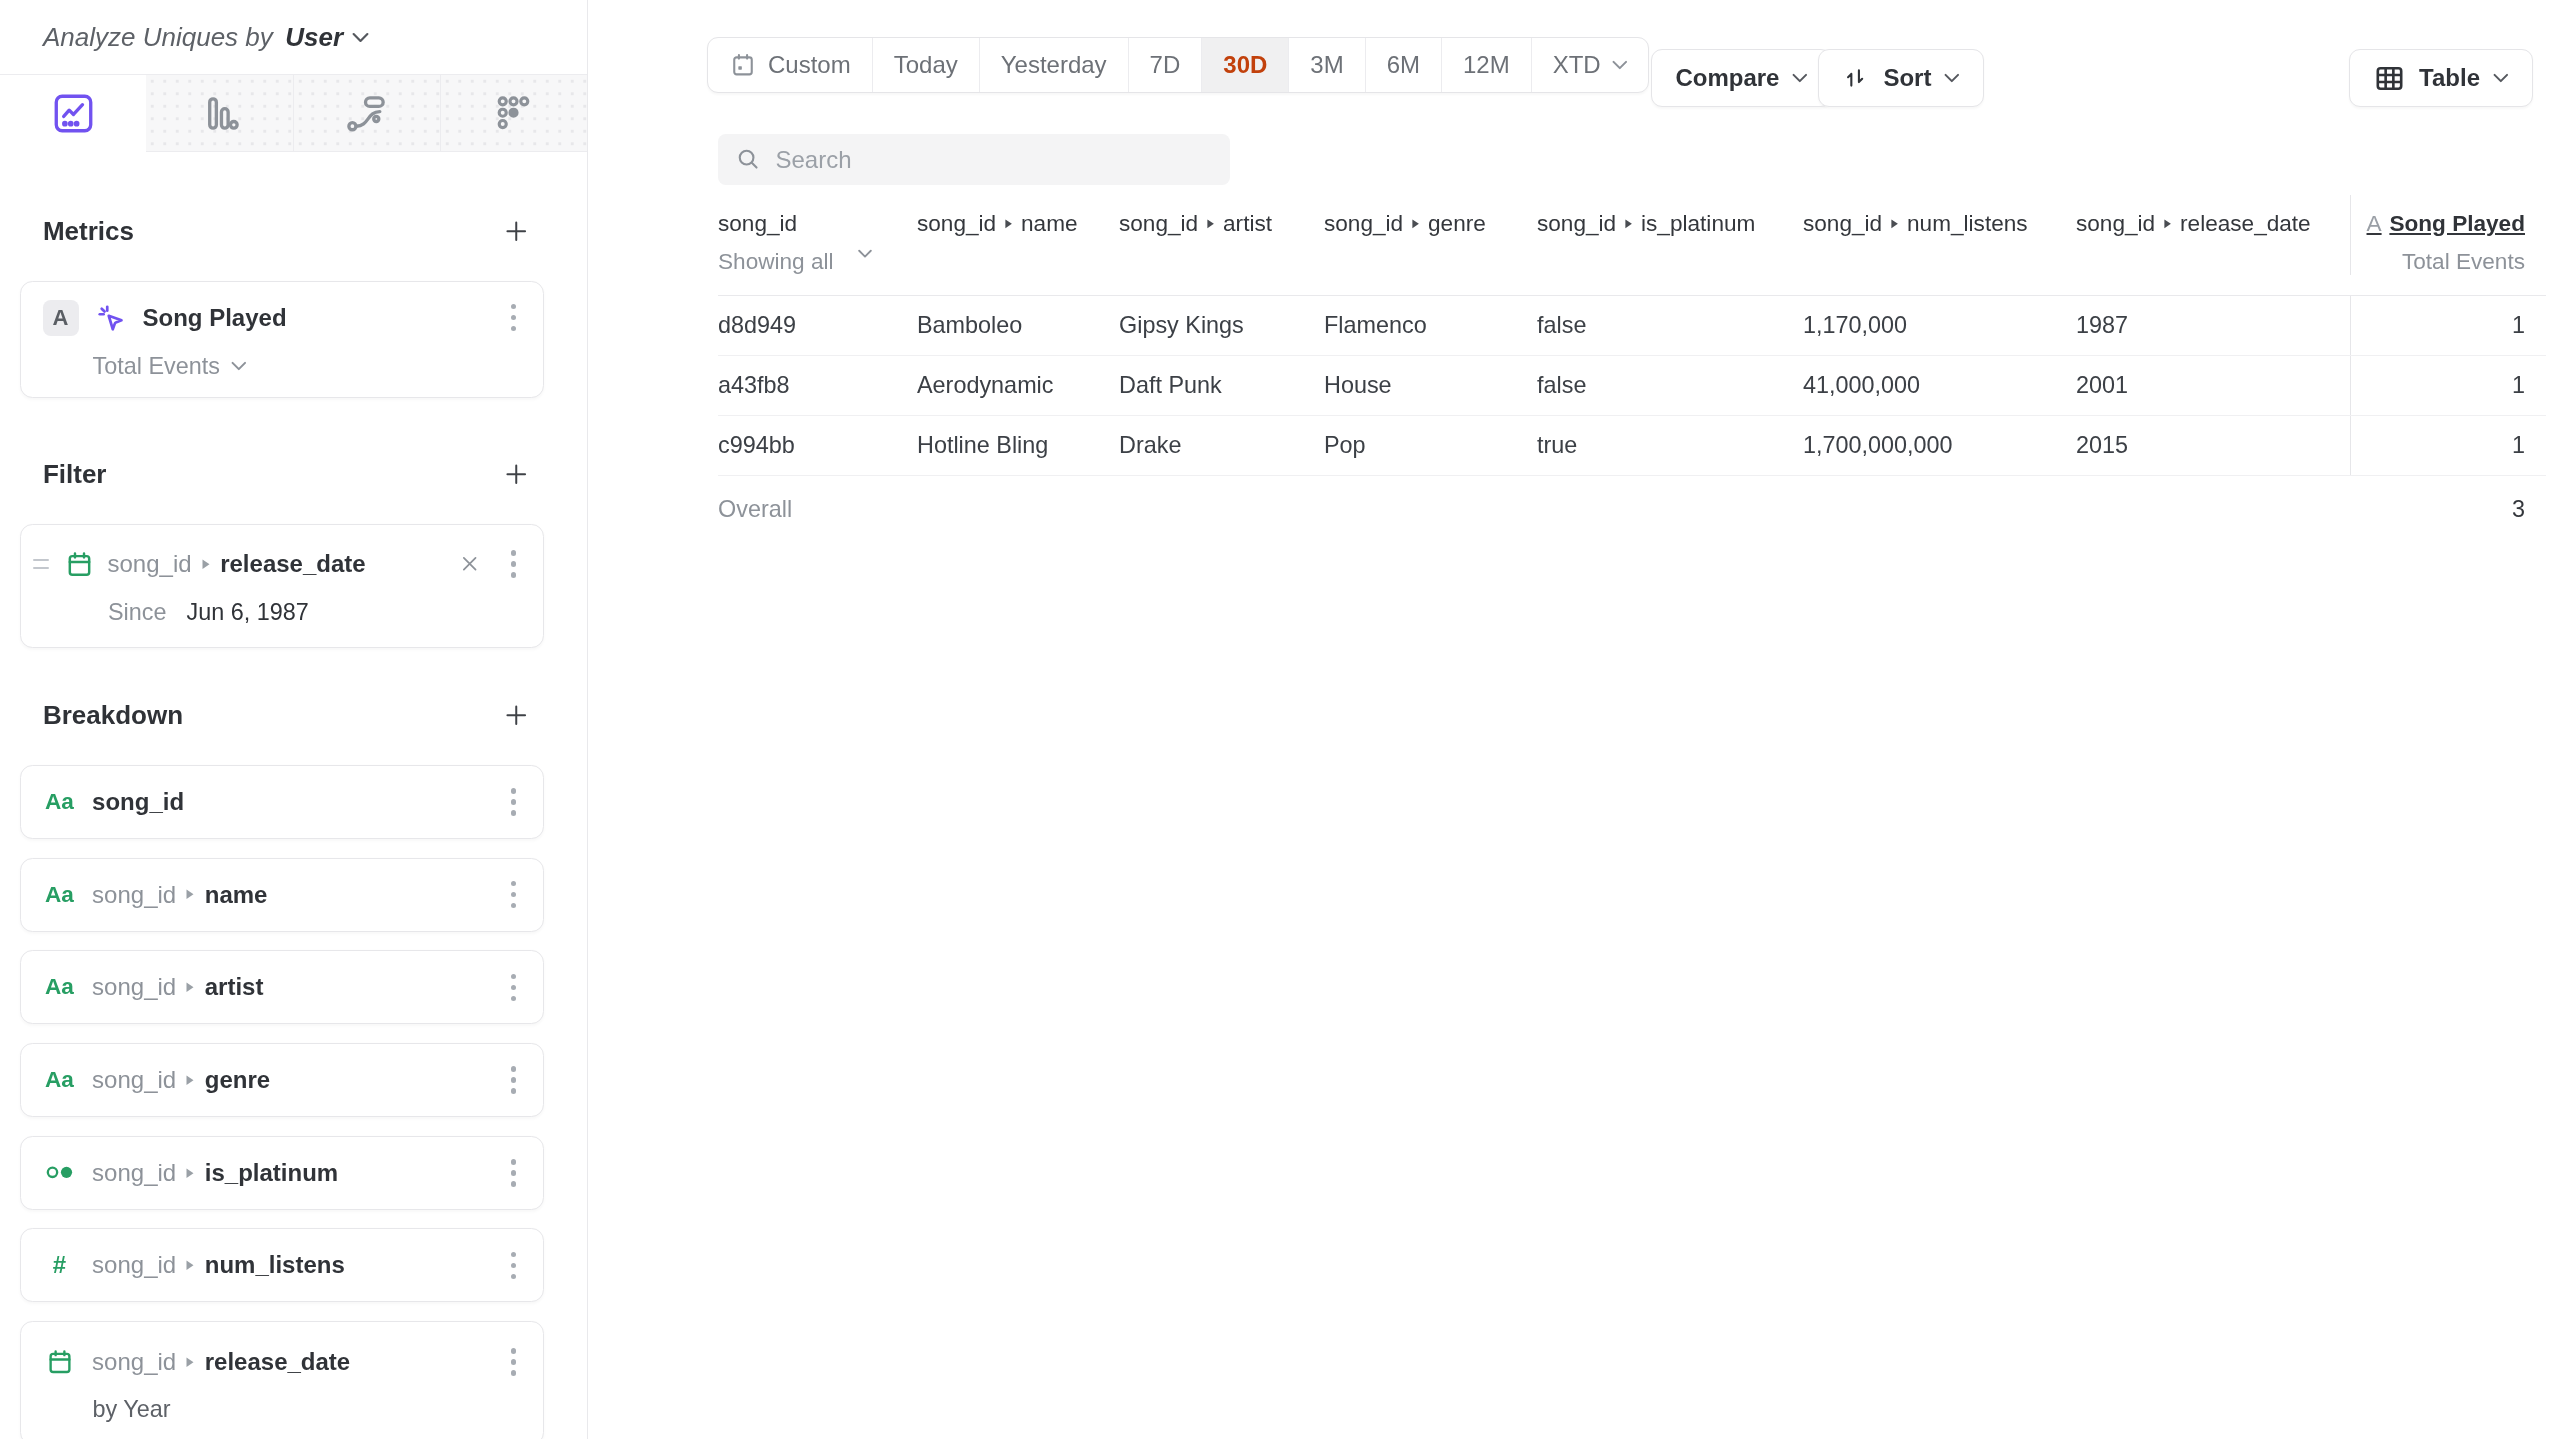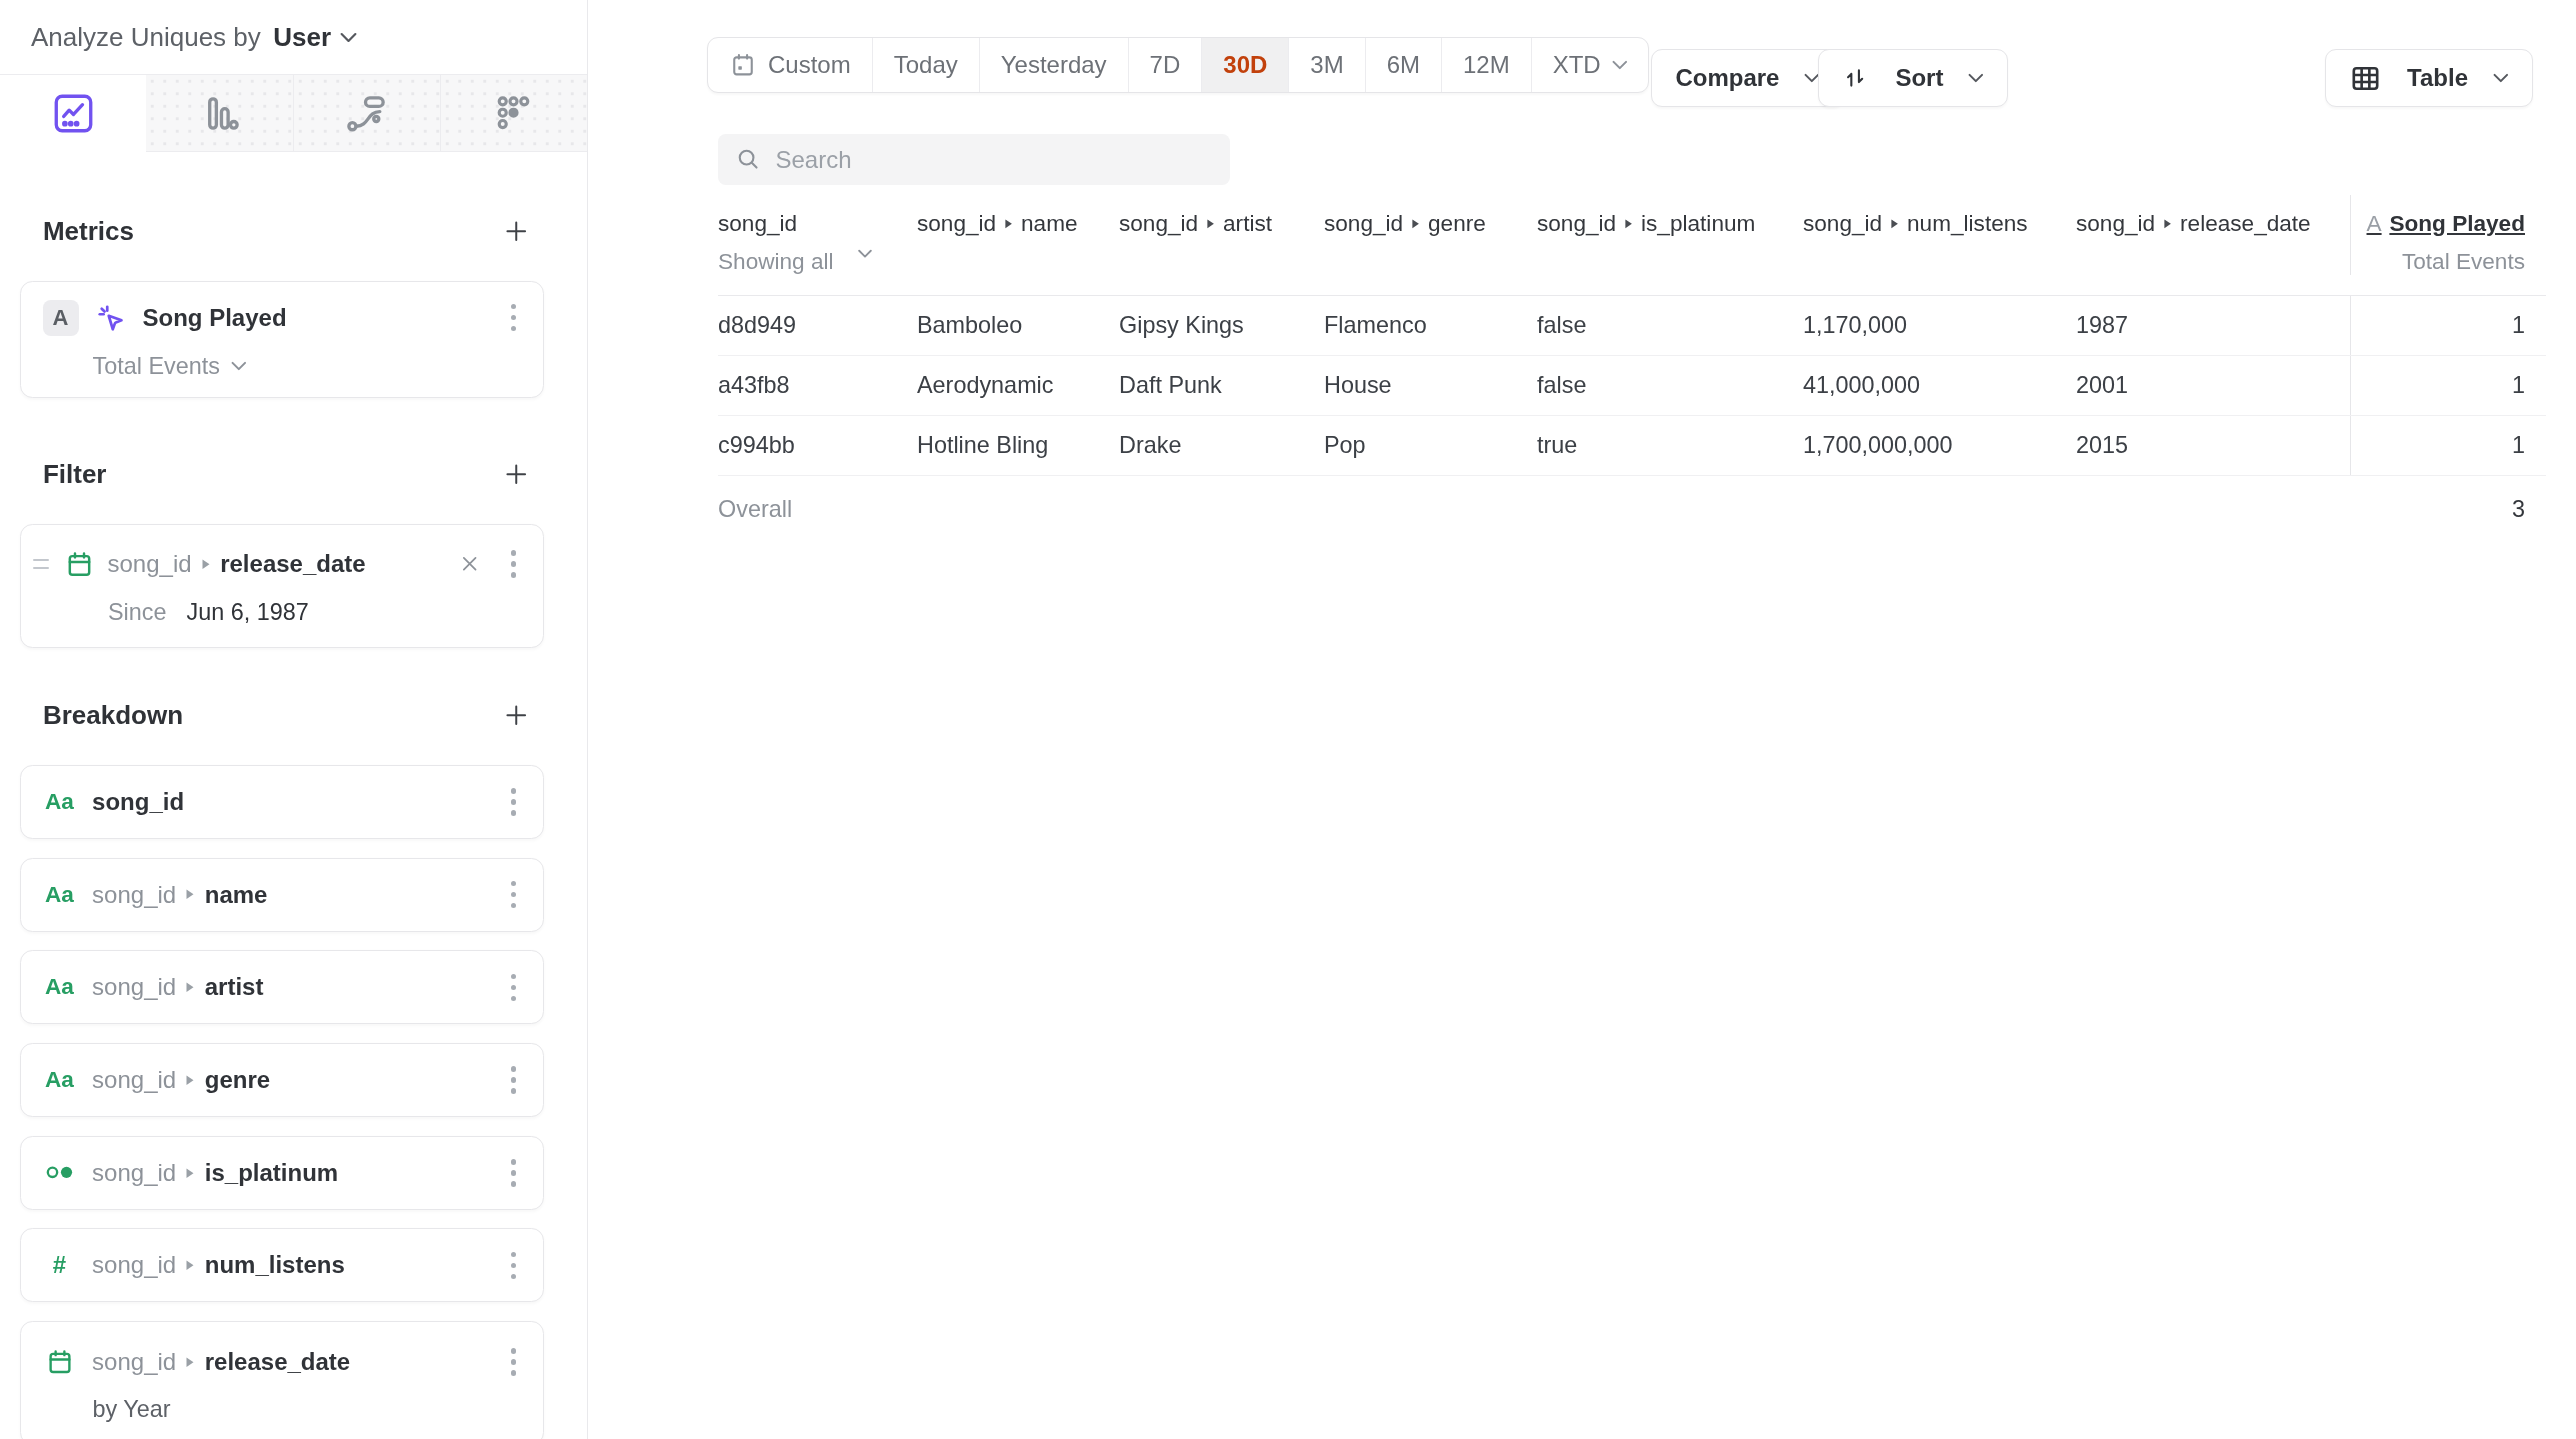--- a/index.html
+++ b/index.html
@@ -7,21 +7,21 @@
   body {
     font-family:"Liberation Sans", sans-serif;
     font-size:23.4px; color:#3a3d42; background:#fff;
     overflow:hidden; position:relative;
   }
   svg { display:block; }
 
   
   .sidebar { position:absolute; left:0; top:0; width:588px; height:100%;
              background:#fff; border-right:1.6px solid #e9e9ec; }
-  .sb-header { height:74px; display:flex; align-items:center; padding-left:31px; font-size:26px; }
+  .sb-header { height:74px; display:flex; align-items:center; padding-left:43px; font-size:26px;font-style:italic; }
   .hdr-prefix { color:#5d6167; }
   .hdr-entity { display:inline-flex; align-items:center; gap:9.3px; margin-left:12.5px;
                 color:#303338; font-weight:600; cursor:pointer; }
 
   .tabbar { display:flex; height:78px; border-top:1.6px solid #ececef; }
   .tab { flex:1; display:flex; align-items:center; justify-content:center; cursor:pointer; }
   .tab.inactive {
      background-color:#f7f7f8;
      background-image:radial-gradient(#e7e7ea 1.6px, transparent 1.6px);
      background-size:12.5px 12.5px;
@@ -99,21 +99,21 @@
   .daterange { position:absolute; left:119px; top:37px; height:56px;
                display:flex; align-items:stretch; background:#fff;
                border:1.6px solid #e5e5e8; border-radius:11px; overflow:hidden;
                box-shadow:0 1.6px 2.3px rgba(20,22,26,.03); }
   .seg { display:flex; align-items:center; gap:11px; padding:0 21px;
          font-size:24px; color:#6d7177; cursor:pointer; white-space:nowrap; }
   .seg + .seg { border-left:1.6px solid #ececef; }
   .seg.selected { background:#f0f0f1; color:#c2410c; font-weight:600; }
 
   .btn { position:absolute; top:49px; height:58px; display:inline-flex; align-items:center;
-         gap:25px; padding:0 23.4px; background:#fff; border:1.6px solid #e5e5e8;
+         gap:13px; padding:0 23.4px; background:#fff; border:1.6px solid #e5e5e8;
          border-radius:11px; font-size:24px; font-weight:600; color:#303338;
          cursor:pointer; box-shadow:0 1.6px 2.3px rgba(20,22,26,.03); white-space:nowrap; }
   .btn-compare { left:1063px; }
   .btn-sort { left:1230px; }
   .btn-table { right:43px; }
 
   .search { position:absolute; left:130px; top:134px; width:512px; height:51px;
             background:#f4f4f5; border-radius:7.8px; display:flex; align-items:center;
             padding:0 17px; gap:14px; }
   .search input { border:none; outline:none; background:transparent; flex:1;

